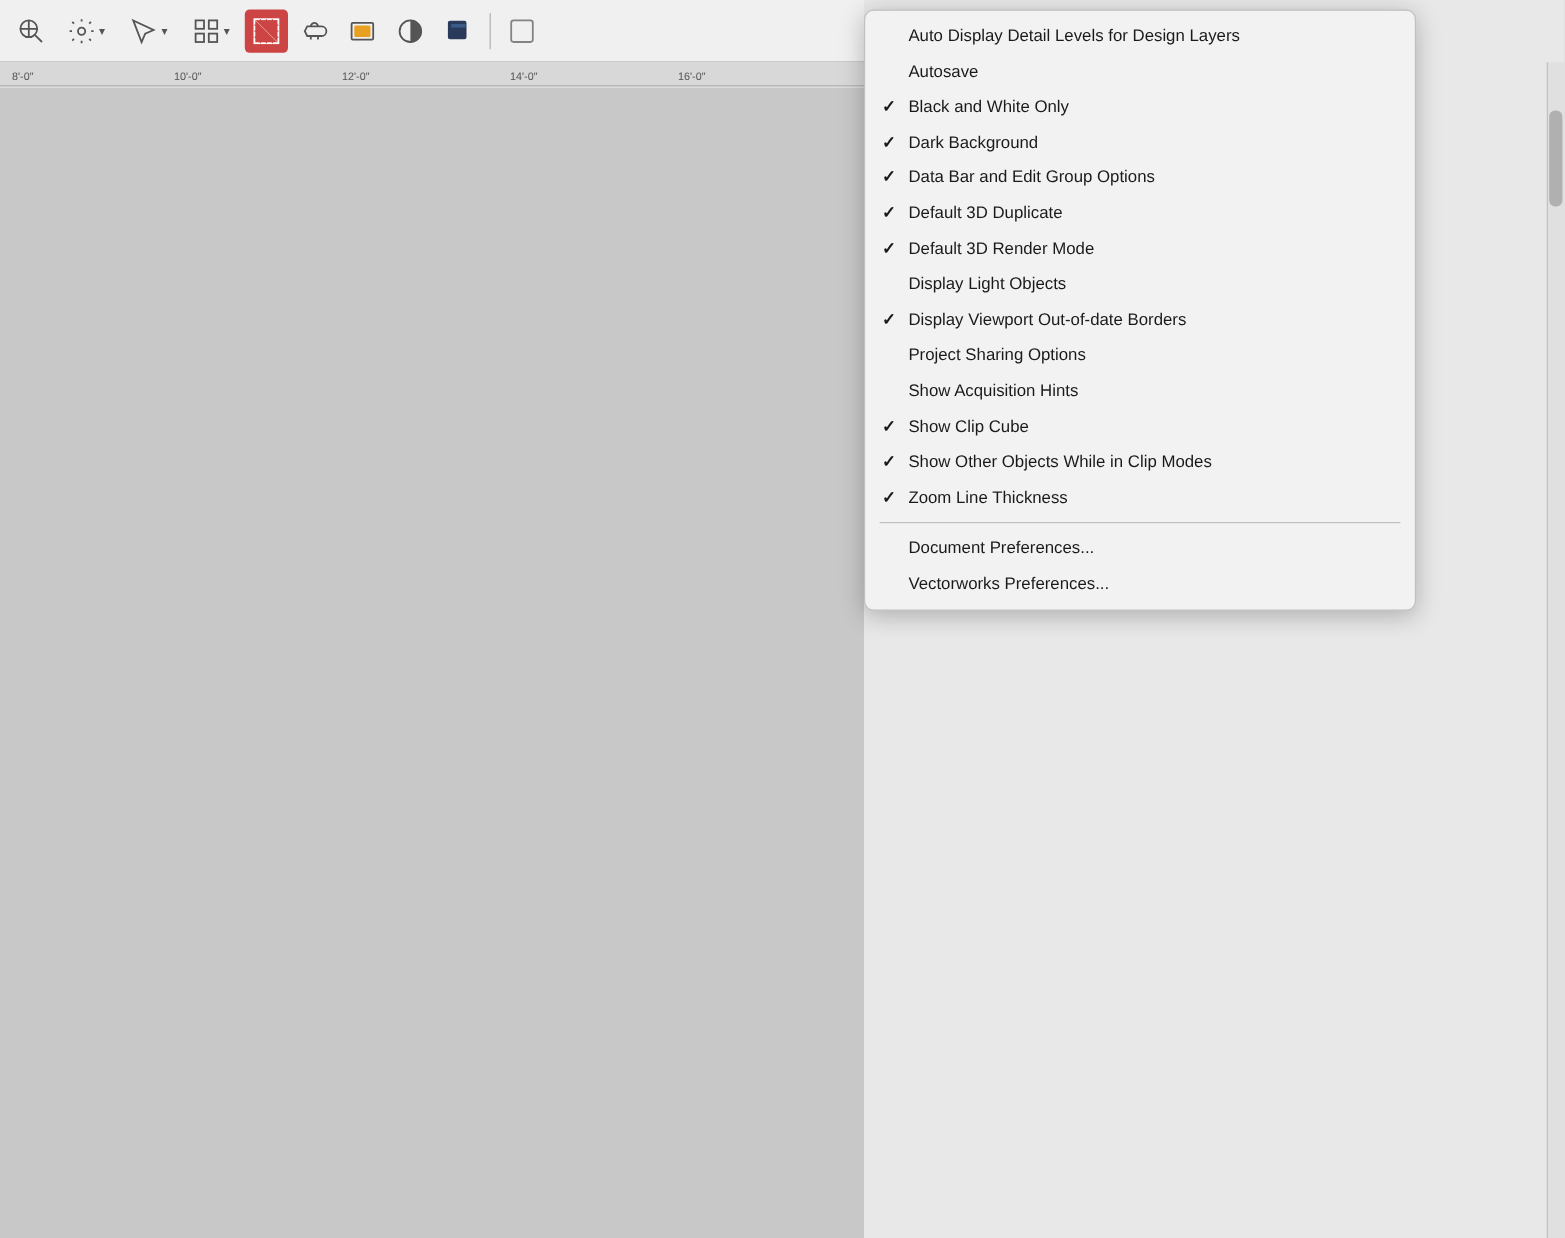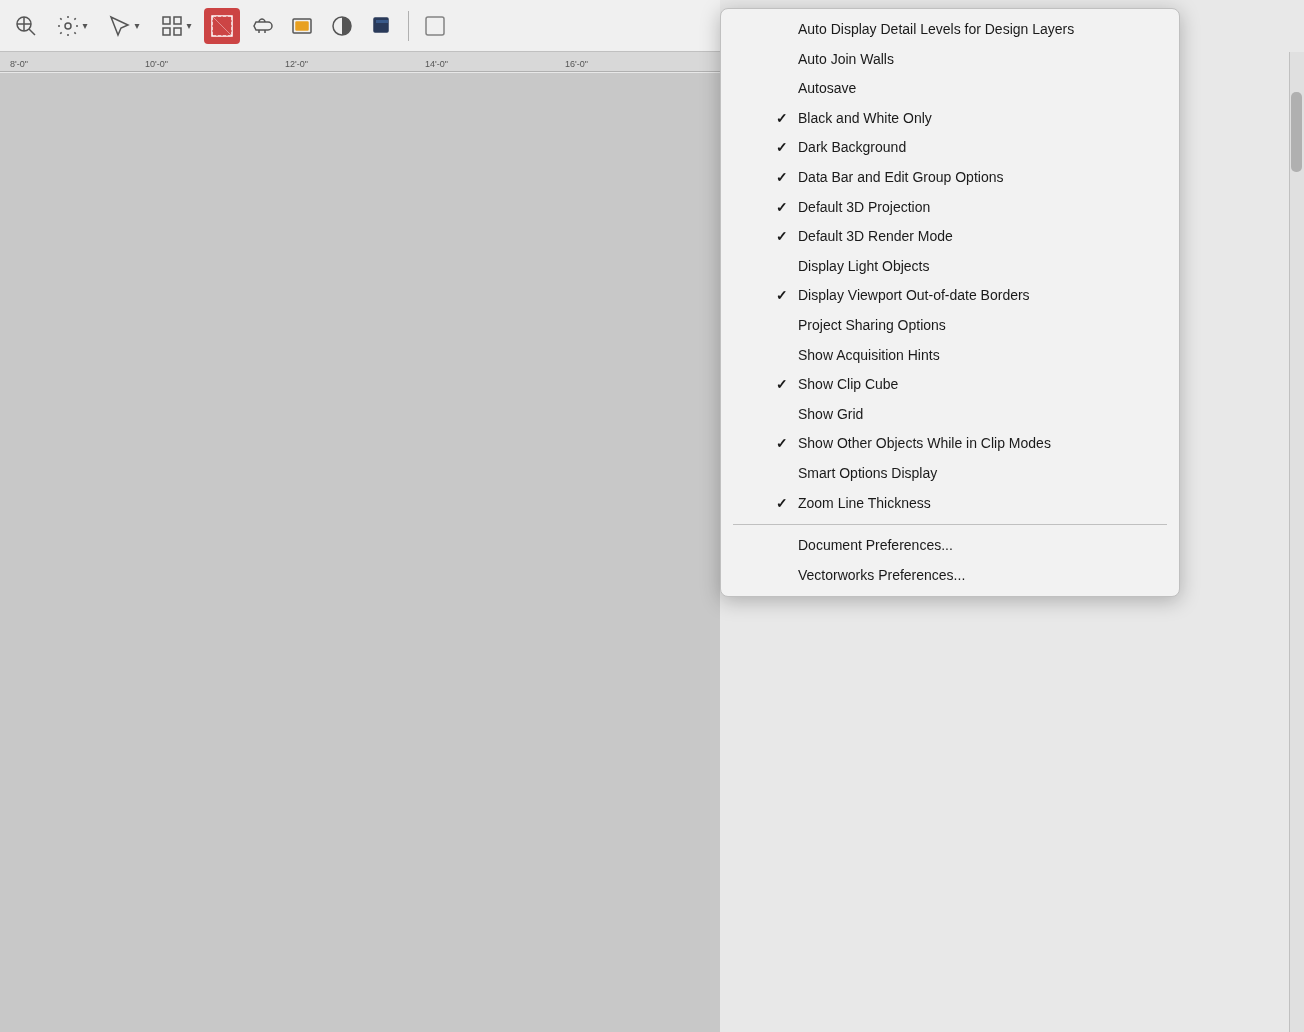--- a/index.html
+++ b/index.html
@@ -104,21 +104,20 @@
     .menu-item {
       display: flex;
       align-items: center;
       padding: 5px 7px 5px 36px;
       font-size: 14px;
       color: #1a1a1a;
       cursor: pointer;
       position: relative;
       line-height: 1.4;
       min-height: 28px;
-      margin-left: 41px;
     }
 
     .menu-item .checkmark {
       position: absolute;
       left: 14px;
       font-size: 14px;
       font-weight: bold;
     }
 
     .menu-separator {
@@ -253,23 +252,20 @@
 <div class="scrollbar-right">
   <div class="scrollbar-thumb"></div>
 </div>
 
 <div class="dropdown-menu">
 
   <div class="menu-item">
     <span>Auto Display Detail Levels for Design Layers</span>
   </div>
 
-  <div class="menu-item">
-    <span>Auto Join Walls</span>
-  </div>
 
   <div class="menu-item">
     <span>Autosave</span>
   </div>
 
   <div class="menu-item">
     <span class="checkmark">✓</span>
     <span>Black and White Only</span>
   </div>
 
@@ -278,21 +274,21 @@
     <span>Dark Background</span>
   </div>
 
   <div class="menu-item">
     <span class="checkmark">✓</span>
     <span>Data Bar and Edit Group Options</span>
   </div>
 
   <div class="menu-item">
     <span class="checkmark">✓</span>
-    <span>Default 3D Projection</span>
+    <span>Default 3D Duplicate</span>
   </div>
 
   <div class="menu-item">
     <span class="checkmark">✓</span>
     <span>Default 3D Render Mode</span>
   </div>
 
   <div class="menu-item">
     <span>Display Light Objects</span>
   </div>
@@ -310,34 +306,28 @@
 
   <div class="menu-item">
     <span>Show Acquisition Hints</span>
   </div>
 
   <div class="menu-item">
     <span class="checkmark">✓</span>
     <span>Show Clip Cube</span>
   </div>
 
-  <div class="menu-item">
-    <span>Show Grid</span>
-  </div>
 
   <div class="menu-item">
     <span class="checkmark">✓</span>
     <span>Show Other Objects While in Clip Modes</span>
   </div>
 
 
 
-  <div class="menu-item">
-    <span>Smart Options Display</span>
-  </div>
 
 
   <div class="menu-item">
     <span class="checkmark">✓</span>
     <span>Zoom Line Thickness</span>
   </div>
 
   <div class="menu-separator"></div>
 
   <div class="menu-item">

